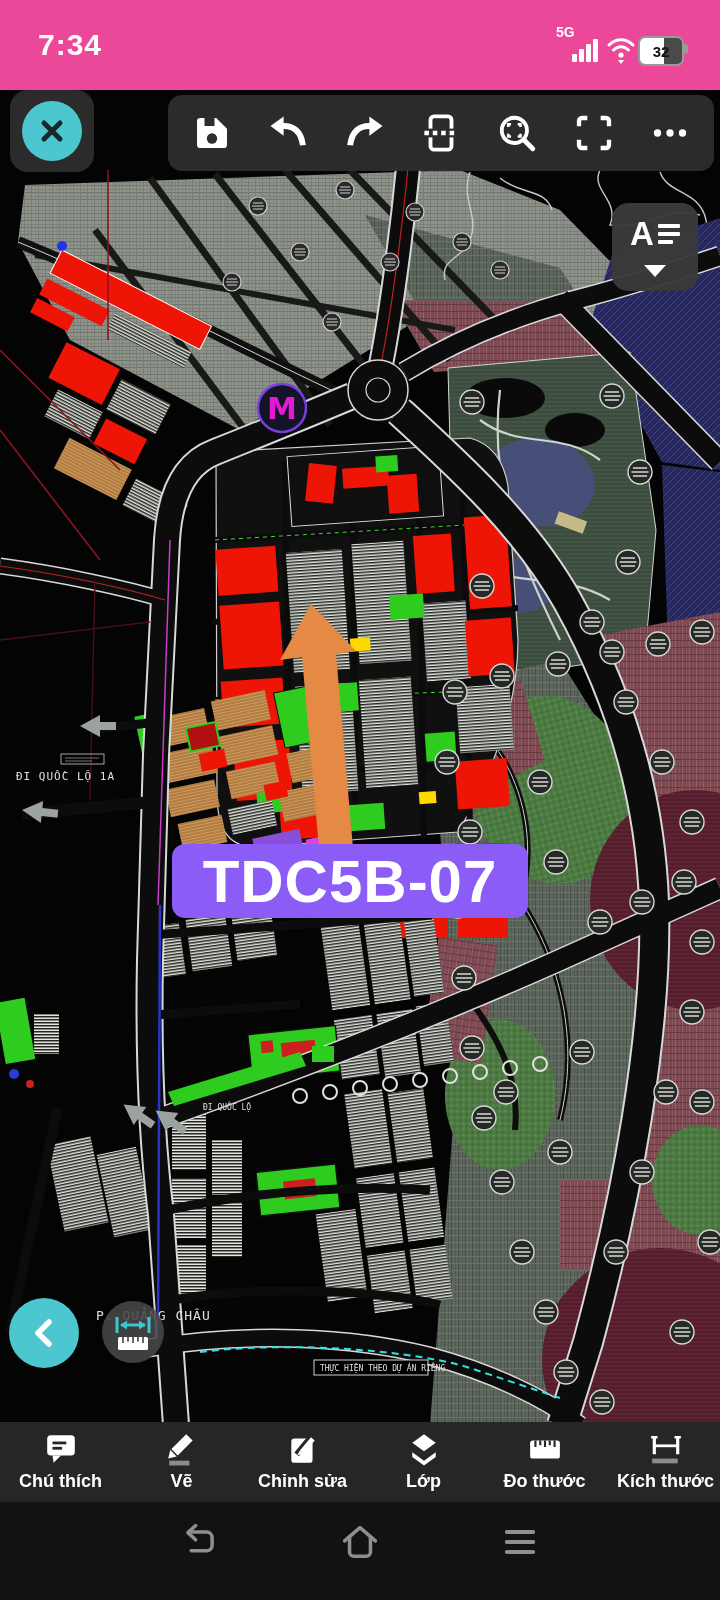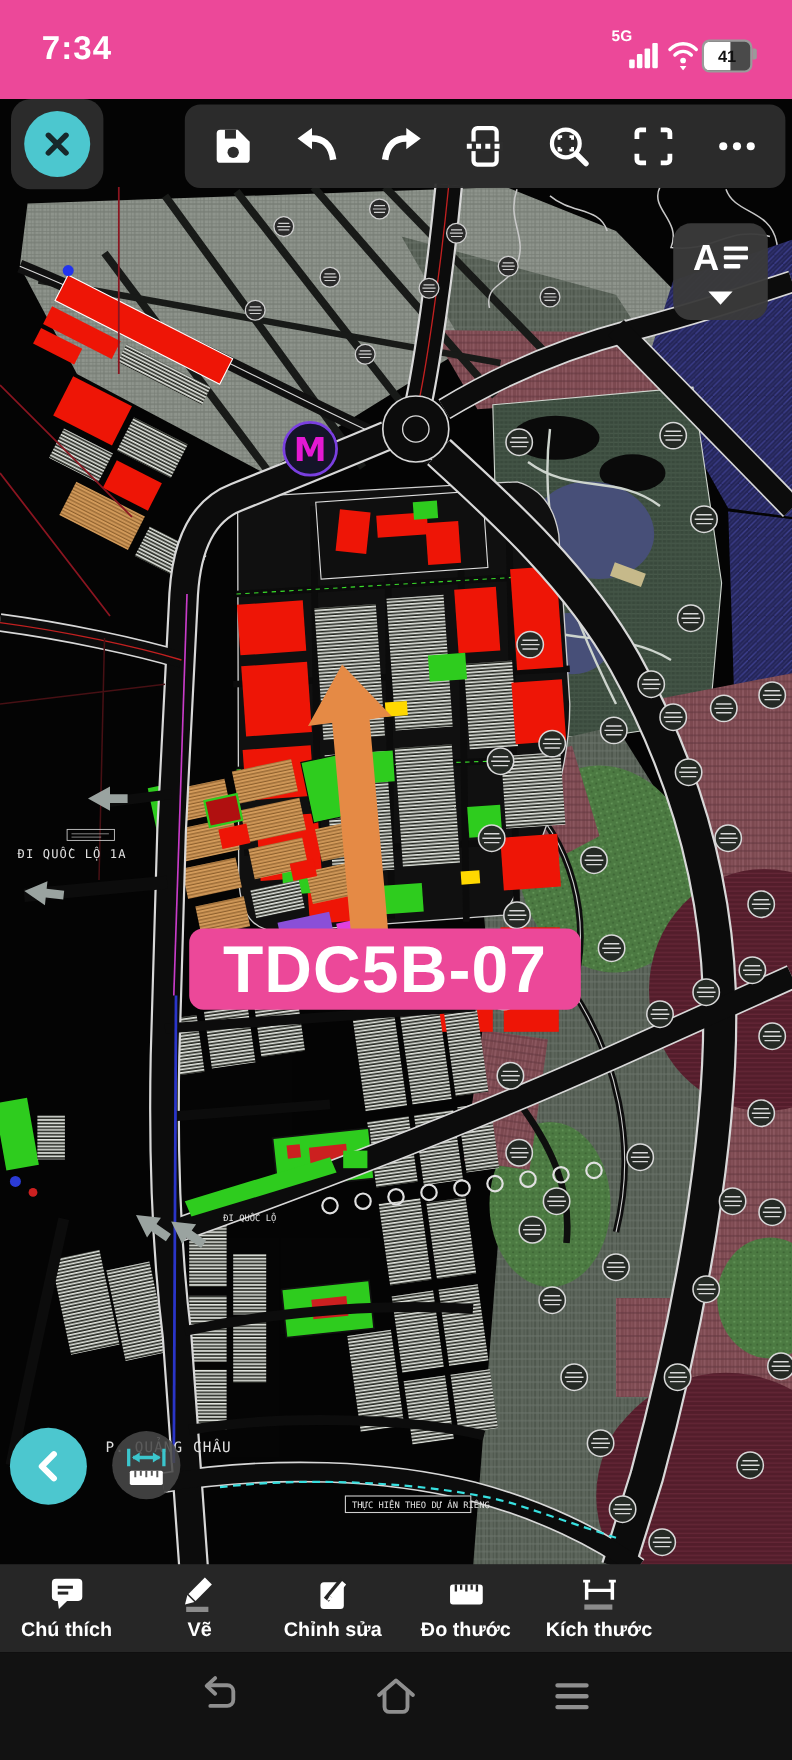--- a/index.html
+++ b/index.html
@@ -35,21 +35,21 @@
   #styleletter{font-size:33px;font-weight:700;}
   #stylelines span{display:block;height:4px;background:#fff;border-radius:1px;margin:4px 0;}
   #styledrop{height:26px;width:100%;display:flex;align-items:flex-start;justify-content:center;}
   #styledrop .tri{width:0;height:0;border-left:11px solid transparent;border-right:11px solid transparent;border-top:12px solid #fff;}
 
   
   #map{left:0;top:0;width:720px;height:1600px;z-index:1;}
 
   
   #arrow{left:0;top:0;z-index:20;}
-  #anlabel{left:172px;top:844px;width:356px;height:74px;background:#ec4899;border-radius:13px;z-index:21;
+  #anlabel{left:172px;top:844px;width:356px;height:74px;background:#8b5cf6;border-radius:13px;z-index:21;
            display:flex;align-items:center;justify-content:center;color:#fff;font-size:60px;font-weight:700;letter-spacing:1px;}
 
   
   #backfab{left:9px;top:1298px;width:70px;height:70px;border-radius:50%;background:#4cc7cf;z-index:30;
            display:flex;align-items:center;justify-content:center;}
   #measurefab{left:102px;top:1301px;width:62px;height:62px;border-radius:50%;background:rgba(72,72,72,.88);z-index:30;
               display:flex;align-items:center;justify-content:center;}
 
   
   #bottombar{left:0;top:1422px;width:720px;height:80px;background:#262626;z-index:40;
@@ -431,21 +431,21 @@
     <span class="sigbar" style="left:21px;height:23px;"></span>
   </div>
   <svg id="wifi" class="abs" width="30" height="30" viewBox="0 0 30 30">
     <path d="M3,11 C10,4 20,4 27,11" stroke="#fff" stroke-width="3" fill="none" stroke-linecap="round"></path>
     <path d="M7.5,16 C12,11.5 18,11.5 22.5,16" stroke="#fff" stroke-width="3" fill="none" stroke-linecap="round"></path>
     <circle cx="15" cy="21" r="2.6" fill="#fff"></circle>
     <polygon points="12,26 18,26 15,30" fill="#fff"></polygon>
   </svg>
   <div id="battery" class="abs">
     <div id="battfill"></div>
-    <div id="battnum">41</div>
+    <div id="battnum">32</div>
   </div>
   <div id="battnub" class="abs"></div>
 </div>
 
 <div id="closebtn" class="abs">
   <div id="closecircle">
     <svg width="30" height="30" viewBox="0 0 30 30">
         <path d="M7,7 L23,23 M23,7 L7,23" stroke="#17282b" stroke-width="5" stroke-linecap="round"></path>
       </svg>
   </div>
@@ -555,20 +555,27 @@
     <span class="btlabel">Vẽ</span>
   </div>
   <div class="btitem">
     <svg width="36" height="34" viewBox="0 0 32 32">
       <rect x="5" y="6" width="20" height="23" rx="3" fill="#fff"></rect>
       <path d="M10,21 L24,4" stroke="#262626" stroke-width="5.5"></path>
       <polygon points="13,17.5 23.5,5 27,8 16.5,20.5" fill="#fff"></polygon>
       <polygon points="10.5,21.8 13,17.5 16.5,20.5" fill="#fff"></polygon>
     </svg>
     <span class="btlabel">Chỉnh sửa</span>
+  </div>
+  <div class="btitem">
+    <svg width="36" height="34" viewBox="0 0 32 32">
+      <polygon points="16,2 27,10 16,18 5,10" fill="#fff"></polygon>
+      <polygon points="5,19 16,27 27,19 27,23.5 16,31.5 5,23.5" fill="#fff"></polygon>
+    </svg>
+    <span class="btlabel">Lớp</span>
   </div>
   <div class="btitem">
     <svg width="36" height="34" viewBox="0 0 32 32">
       <rect x="2" y="8" width="28" height="17" rx="2.5" fill="#fff"></rect>
       <path d="M7,8 v6 M11.5,8 v4.5 M16,8 v6 M20.5,8 v4.5 M25,8 v6" stroke="#262626" stroke-width="2"></path>
     </svg>
     <span class="btlabel">Đo thước</span>
   </div>
   <div class="btitem">
     <svg width="36" height="34" viewBox="0 0 32 32">

